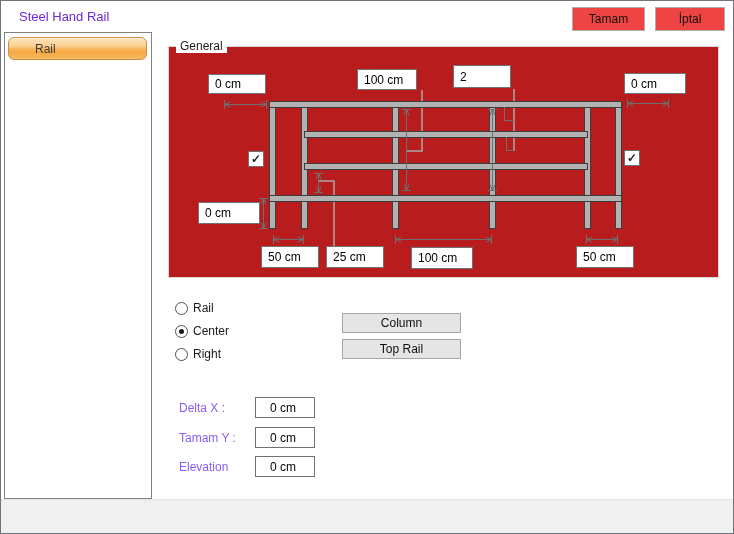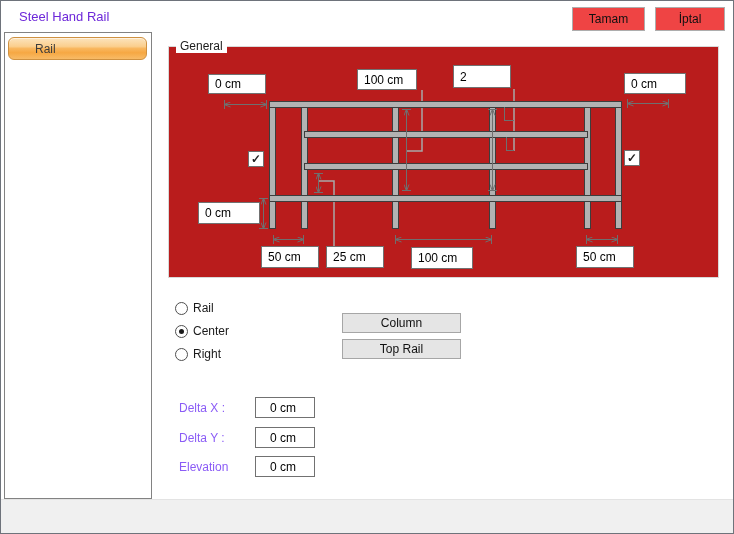--- a/index.html
+++ b/index.html
@@ -211,21 +211,21 @@
     <span class="radio sel"></span>
     <span>Center</span>
   </div>
   <div class="radio-row" style="top:345px;">
     <span class="radio"></span>
     <span>Right</span>
   </div>
 
   <span class="field-label" style="top:400px;">Delta X :</span>
   <input class="field-input" style="top: 396px;" value="0 cm">
-  <span class="field-label" style="top:430px;">Delta Y :</span>
+  <span class="field-label" style="top:430px;">Tamam Y :</span>
   <input class="field-input" style="top: 426px;" value="0 cm">
   <span class="field-label" style="top:459px;">Elevation</span>
   <input class="field-input" style="top: 455px;" value="0 cm">
 
   <button class="btn btn-settings" style="top:312px;">Column</button>
   <button class="btn btn-settings" style="top:338px;">Top Rail</button>
 
   <div class="footer"></div>
   <button class="btn btn-footer" style="left:571px; width:73px;">Tamam</button>
   <button class="btn btn-footer" style="left:654px; width:70px;">İptal</button>

